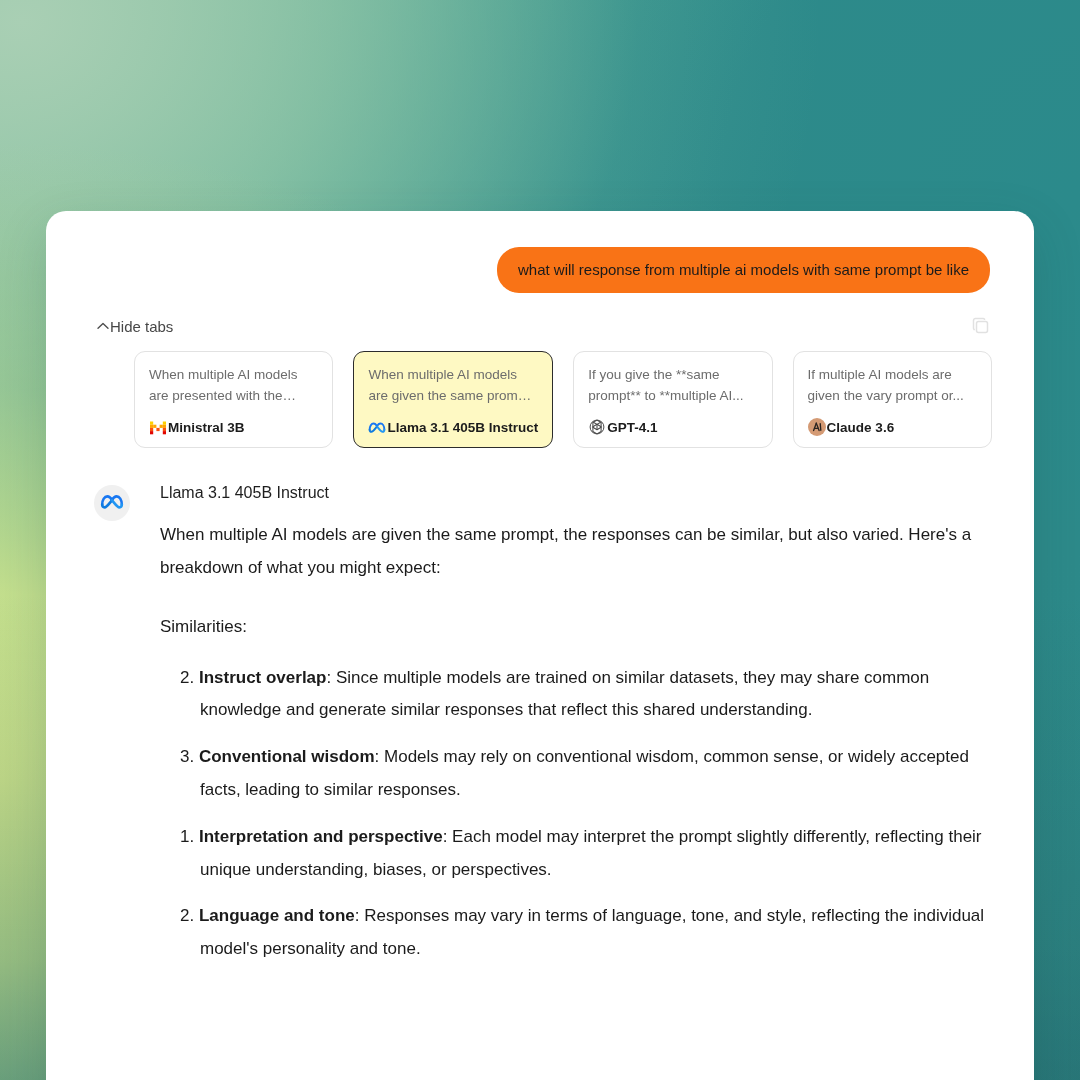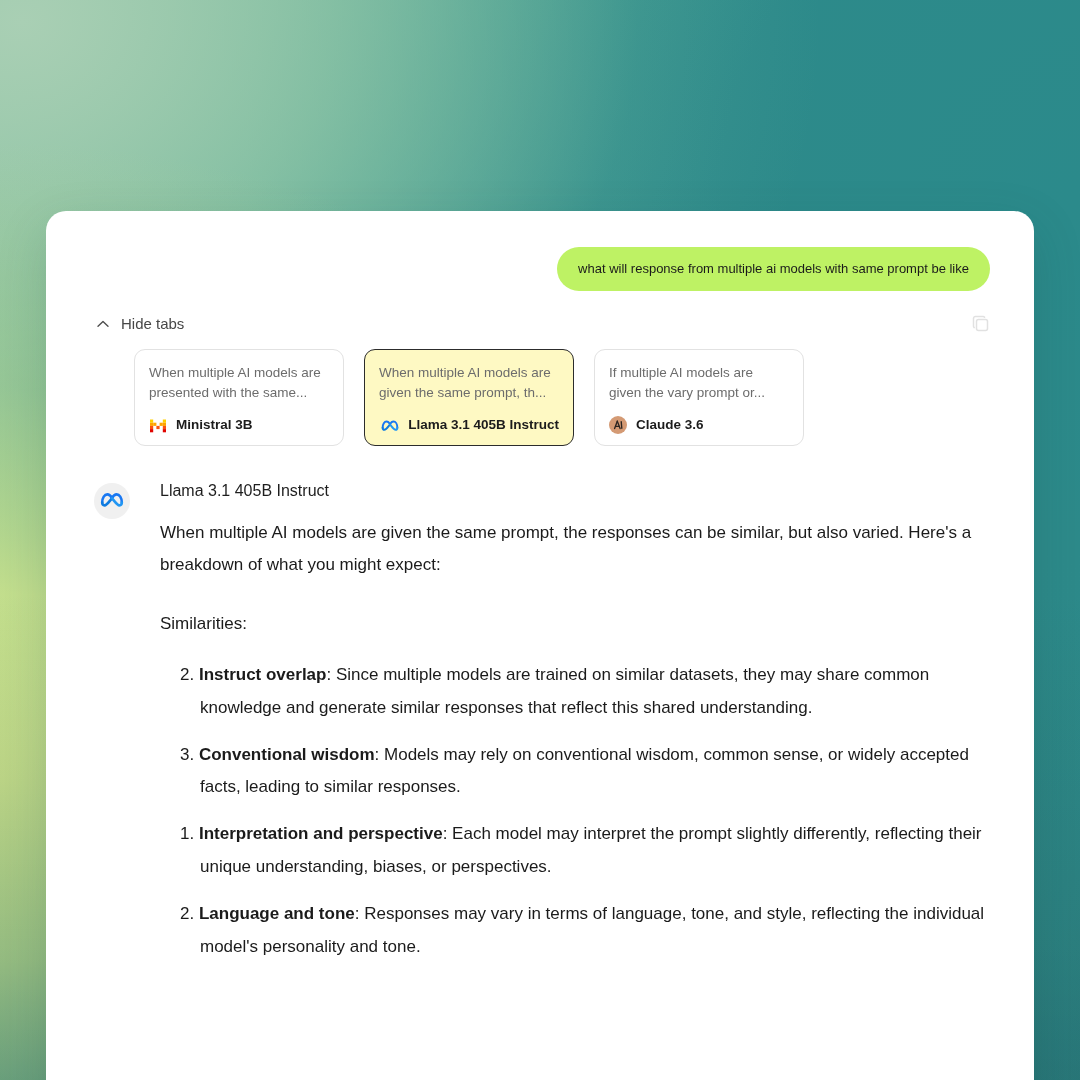--- a/index.html
+++ b/index.html
@@ -46,41 +46,40 @@
     box-shadow: 0 18px 50px rgba(20,70,65,0.18);
   }
 
   
   .prompt-row {
     display: flex;
     justify-content: flex-end;
     padding: 36px 44px 0 44px;
   }
   .prompt-bubble {
-    background: #bef264;
+    background: #f97316;
     color: #1b1b1b;
-    font-size: 13px;
+    font-size: 15px;
     line-height: 1.35;
     padding: 13px 21px;
     border-radius: 22px;
     max-width: 660px;
     white-space: nowrap;
   }
 
   
   .tabs-bar {
     display: flex;
     align-items: center;
     justify-content: space-between;
     padding: 22px 42px 0 50px;
   }
   .hide-tabs {
     display: flex;
     align-items: center;
-    gap: 11px;
     cursor: pointer;
   }
   .chev {
     width: 14px; height: 14px;
     display: block;
   }
   .hide-tabs-label {
     font-size: 15px;
     color: #474747;
   }
@@ -118,21 +117,21 @@
     line-height: 1.55;
     color: #6c6c6c;
     overflow: hidden;
     display: -webkit-box;
     -webkit-line-clamp: 2;
     -webkit-box-orient: vertical;
   }
   .tab-model {
     display: flex;
     align-items: center;
-    gap: 9px;
+    gap: 1px;
   }
   .tab-model-name {
     font-size: 13.5px;
     font-weight: bold;
     color: #1c1c1c;
     white-space: nowrap;
   }
   .model-ico { width: 18px; height: 18px; flex: 0 0 18px; display: block; }
 
   
@@ -239,20 +238,37 @@
           <svg viewBox="0 0 24 16" width="18" height="18">
             <path d="M2.2 11.6 C2.2 6.6 4.6 3.4 7.3 3.4 C9.6 3.4 11 5.2 12 7.2 C13 5.2 14.4 3.4 16.7 3.4 C19.4 3.4 21.8 6.6 21.8 11.6" fill="none" stroke="#1877f2" stroke-width="2.6" stroke-linecap="round"></path>
             <path d="M2.2 11.6 C2.2 13.6 3.3 14.4 4.6 14.4 C6.6 14.4 8.3 11.8 12 7.2" fill="none" stroke="#0f7be0" stroke-width="2.6" stroke-linecap="round"></path>
             <path d="M21.8 11.6 C21.8 13.6 20.7 14.4 19.4 14.4 C17.4 14.4 15.7 11.8 12 7.2" fill="none" stroke="#2196f3" stroke-width="2.6" stroke-linecap="round"></path>
           </svg>
         </span>
         <span class="tab-model-name">Llama 3.1 405B Instruct</span>
       </div>
     </div>
 
+    <div class="tab-card">
+      <div class="tab-snippet">If you give the **same prompt** to **multiple AI...</div>
+      <div class="tab-model">
+        <span class="model-ico">
+          <svg viewBox="0 0 18 18" width="18" height="18">
+            <g fill="none" stroke="#4a4a4a" stroke-width="1.05" stroke-linejoin="round">
+              <path d="M9 2.1 L13.1 4.5 L13.1 9.3 L9 11.7 L4.9 9.3 L4.9 4.5 Z"></path>
+              <path d="M9 6.3 L13.1 8.7 L13.1 13.5 L9 15.9 L4.9 13.5 L4.9 8.7 Z"></path>
+              <path d="M5.3 4.2 L9 6.4 L9 11.6"></path>
+              <path d="M12.7 4.2 L9 6.4"></path>
+              <circle cx="9" cy="9" r="6.9" stroke-width="1.0"></circle>
+            </g>
+          </svg>
+        </span>
+        <span class="tab-model-name">GPT-4.1</span>
+      </div>
+    </div>
 
     <div class="tab-card">
       <div class="tab-snippet">If multiple AI models are given the vary prompt or...</div>
       <div class="tab-model">
         <span class="model-ico">
           <svg viewBox="0 0 18 18" width="18" height="18">
             <circle cx="9" cy="9" r="9" fill="#d49a74"></circle>
             <g stroke="#2b2420" stroke-width="1.35" stroke-linecap="round">
               <path d="M5.6 12.6 L8.3 5.2"></path>
               <path d="M8.3 5.2 L11.1 12.6"></path>

